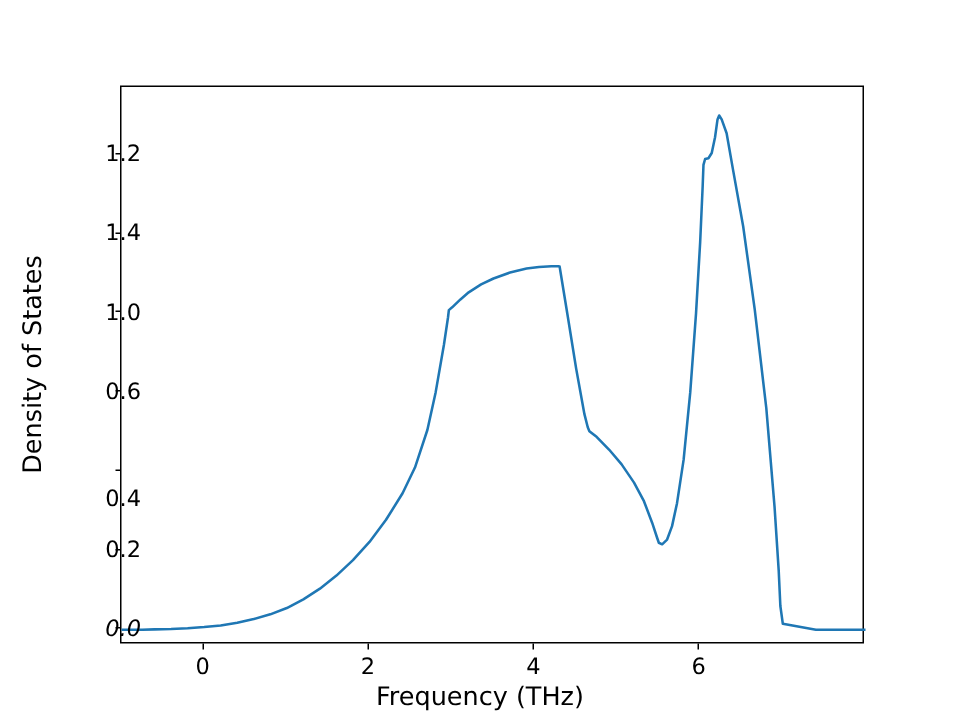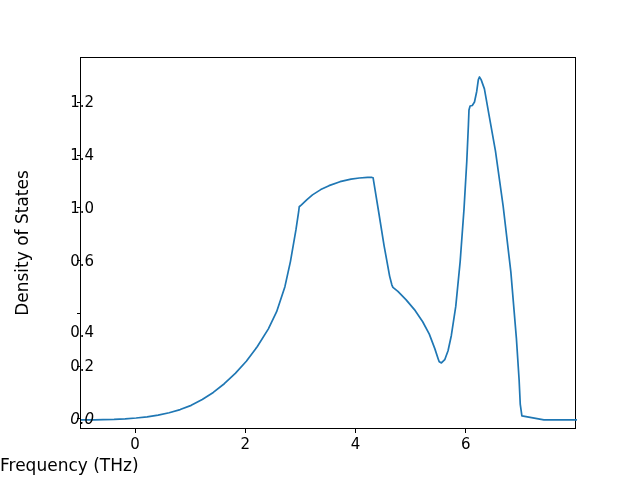--- a/index.html
+++ b/index.html
@@ -69,20 +69,21 @@
     text-align: right;
     transform: translateY(-50%);
     white-space: nowrap;
     line-height: 18px;
   }
   #xlabel {
     position: absolute;
     left: 0;
     width: 640px;
     top: 455px;
+    text-align: center;
     font-size: 17px;
     color: #000000;
     line-height: 20px;
   }
   #ylabel {
     position: absolute;
     left: 0px;
     top: 0px;
     width: 372px;
     height: 22px;

